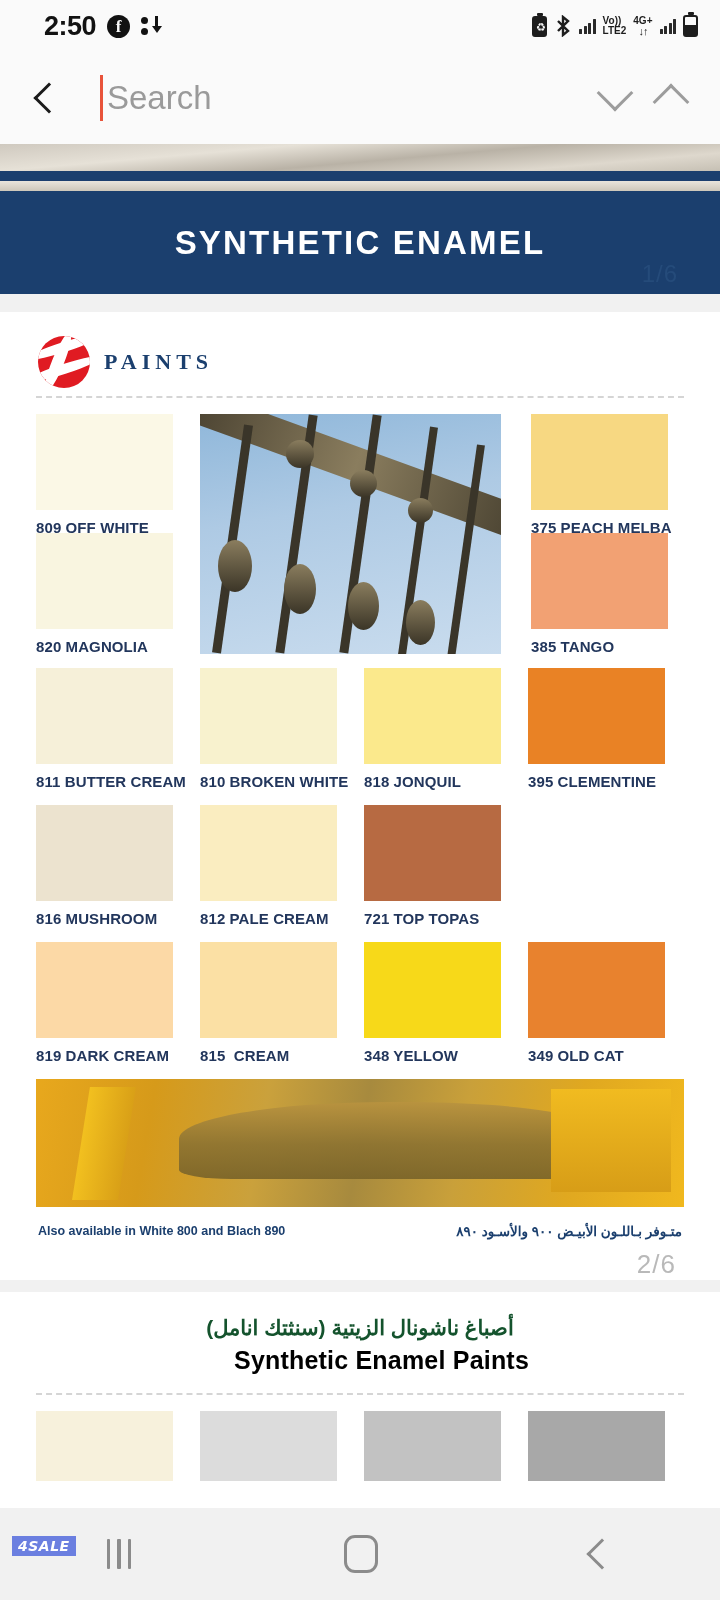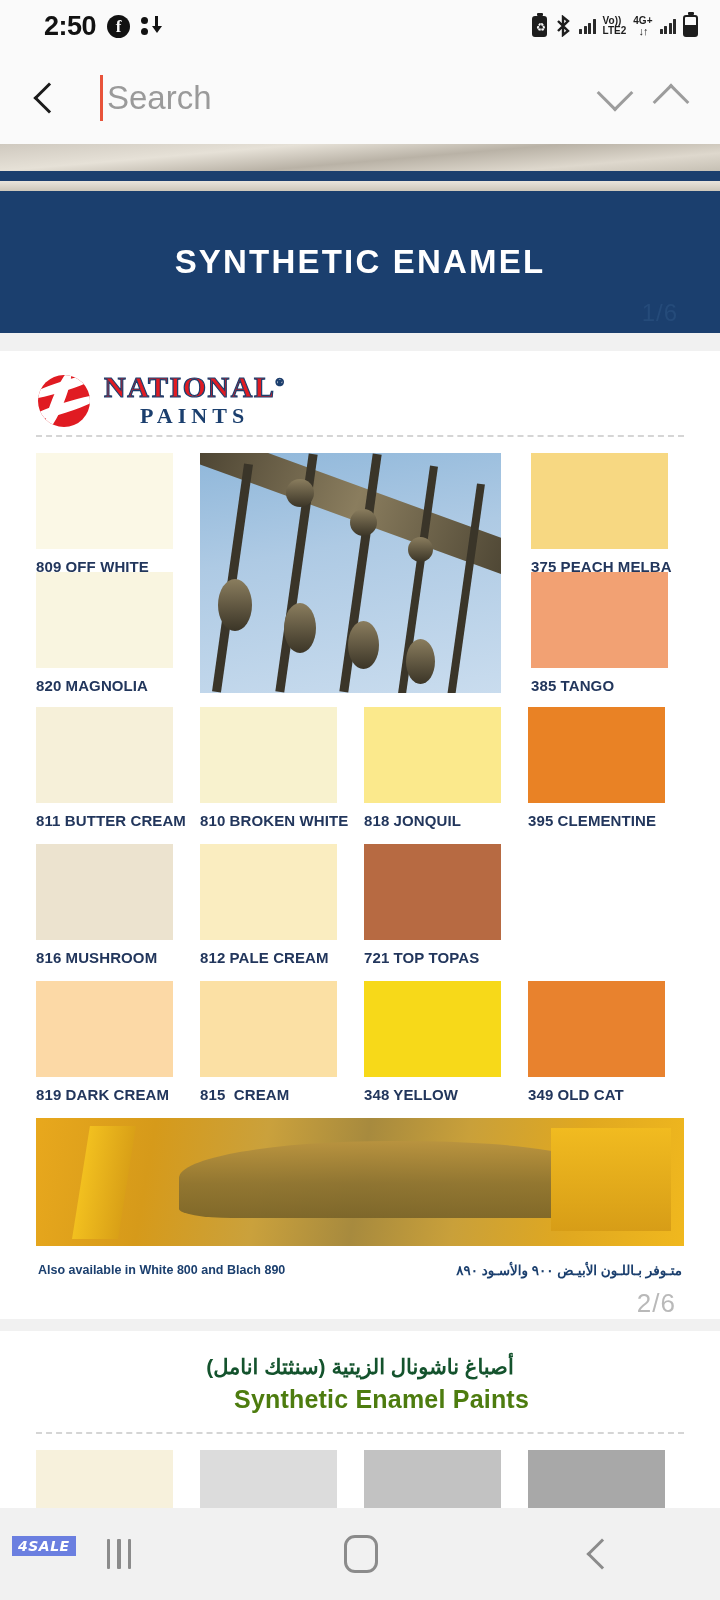--- a/index.html
+++ b/index.html
@@ -73,21 +73,21 @@
   
   .page1-bottom{ position:relative; background:#ffffff; }
   .marble{
     height:27px;
     background:linear-gradient(175deg,#cfc9bf 0%,#e6e1d7 30%,#b9b2a6 55%,#ded8cd 80%,#c6c0b4 100%);
   }
   .marble2{ height:10px;
     background:linear-gradient(180deg,#e9e5dc,#cdc7ba);}
   .navy-strip{ height:10px;background:#1b3f6e;}
   .banner{
-    background:#1b3f6e;height:142px;display:flex;align-items:center;justify-content:center;
+    background:#1b3f6e;height:103px;display:flex;align-items:center;justify-content:center;
     position:relative;
   }
   .banner h1{
     color:#ffffff;font-size:33px;font-weight:700;letter-spacing:2.2px;
   }
   .banner .pgnum{
     position:absolute;right:42px;bottom:6px;color:#254b7a;font-size:24px;letter-spacing:1px;
   }
   .gap-grey{ height:18px;background:#f1f1f1;}
 
@@ -169,21 +169,21 @@
   .fn-en{ font-size:12.5px;font-weight:700;color:#1b3f6e;}
   .fn-ar{ font-size:13.5px;font-weight:700;color:#1b3f6e;direction:rtl;}
   .pg-indicator{
     text-align:right;padding:10px 44px 0 0;color:#b9b9b9;font-size:26px;letter-spacing:1px;
   }
   .page-gap{ height:12px;background:#f1f1f1;}
 
   
   .page3{ background:#ffffff;padding-top:24px;}
   .p3-ar{ text-align:center;font-size:21px;font-weight:700;color:#14532d;direction:rtl;}
-  .p3-en{ text-align:center;font-size:25px;font-weight:700;color:#4d7c0f;margin-top:6px;letter-spacing:.2px;padding-left:43px;}
+  .p3-en{ text-align:center;font-size:25px;font-weight:700;color:#000000;margin-top:6px;letter-spacing:.2px;padding-left:43px;}
   .p3-dash{ border-top:2px dashed #c8c8c8;margin:18px 36px 0 36px;opacity:.75;}
   .p3-grid{ padding:16px 36px 0 36px;display:flex;gap:27px;}
   .p3-sw{ width:137px;height:70px;}
 
   
   .navbar{
     position:absolute;left:0;bottom:0;width:720px;height:92px;background:#f1f1f1;
     display:flex;align-items:center;justify-content:space-around;
   }
   .nav-recent{ display:flex;gap:7px;}
@@ -272,21 +272,20 @@
 </div>
 <div class="gap-grey"></div>
 
 <div class="page2">
 
   <div class="logo-row">
     <div class="globe">
         <i></i>
       </div>
     <div class="logo-txt">
-      <div class="logo-national"><span>NATIONAL</span><span class="reg">®</span></div>
       <div class="logo-paints">PAINTS</div>
     </div>
   </div>
 
   <div class="dash-line"></div>
 
   <div class="grid">
 
     <div class="srow" style="height:120px;">
       <div class="cell">

